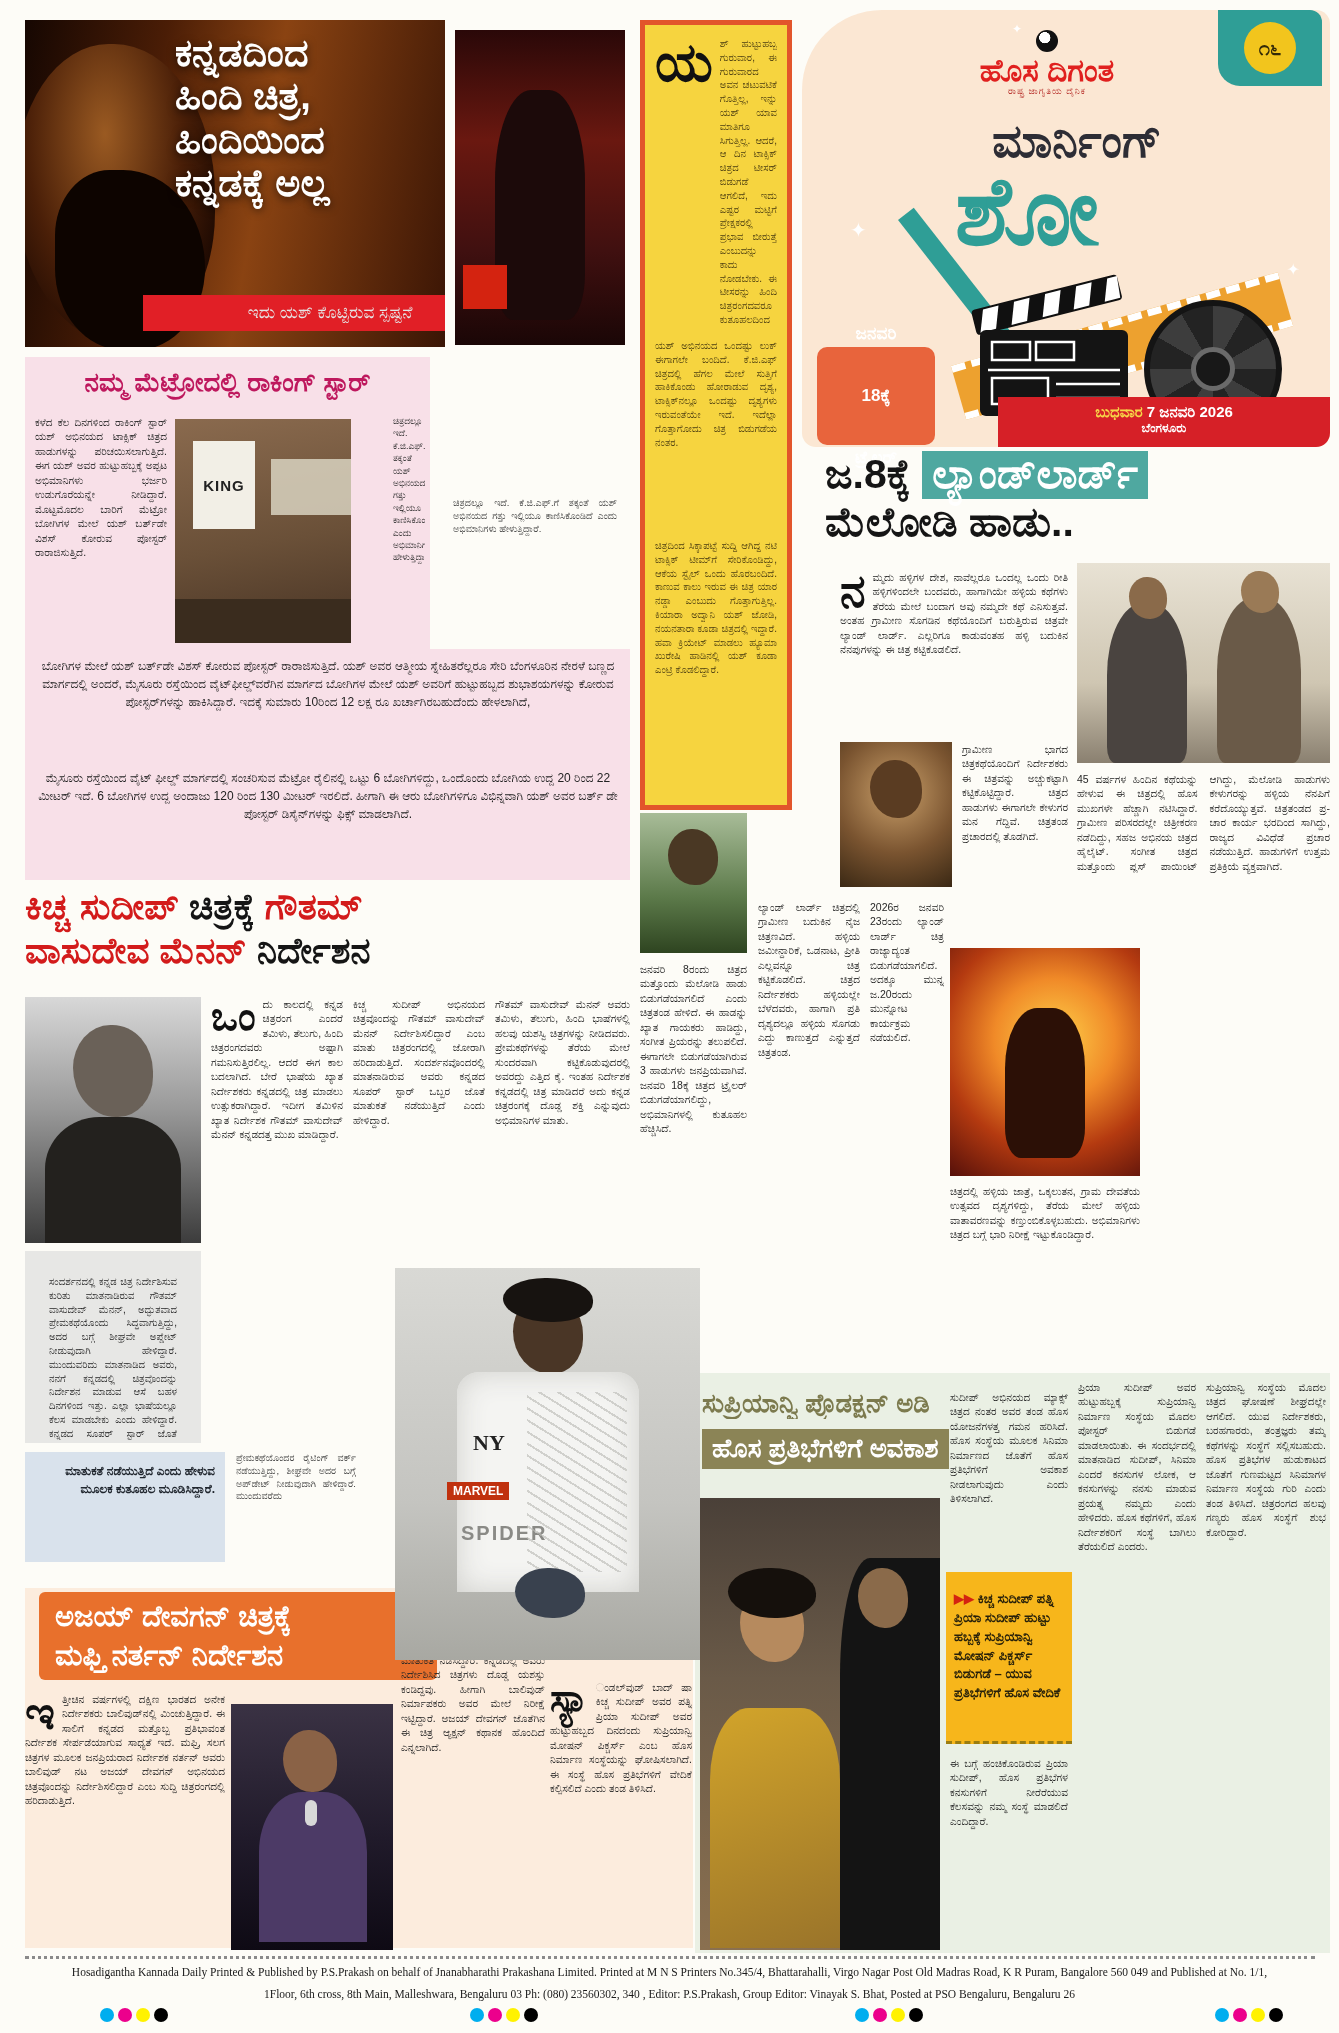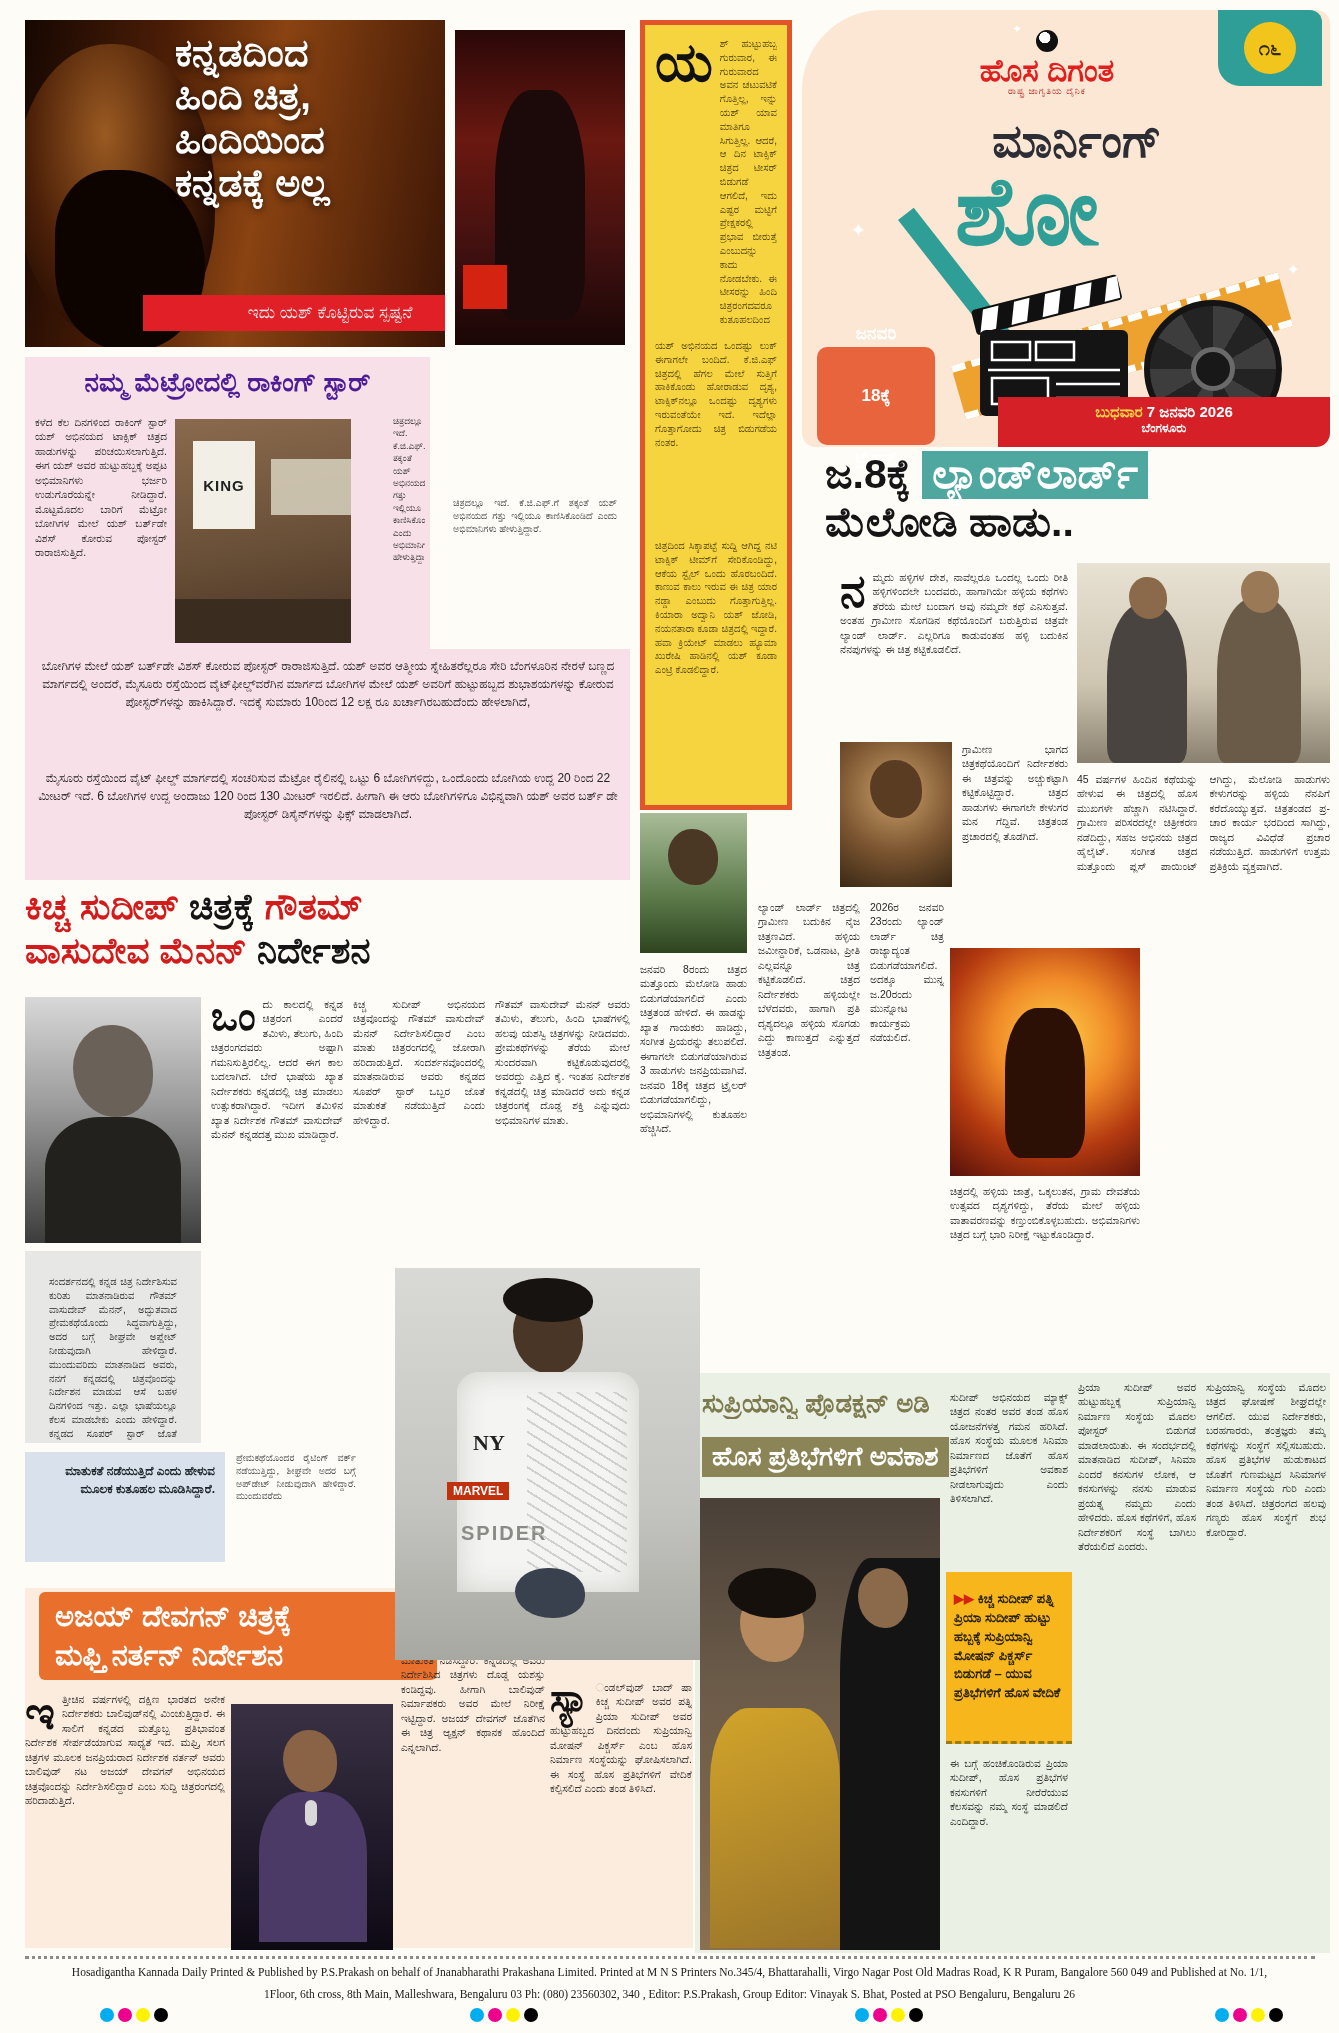--- a/index.html
+++ b/index.html
@@ -12,21 +12,21 @@
   .photo{overflow:hidden;}
   .sil{position:absolute;border-radius:48% 52% 45% 55%;}
   
   .hero{background:linear-gradient(100deg,#160702 0%,#4a1d06 30%,#8a4312 55%,#3a1505 100%);}
   .hero-headline{font-weight:800;font-size:38px;line-height:1.14;color:#fff;
                  text-shadow:0 2px 8px rgba(0,0,0,.65);}
   .strap{background:#e11f26;color:#e5e5e5;font-weight:normal;font-size:17px;display:flex;
          align-items:center;justify-content:center;padding-left:41px;}
   
   .pinkbox{background:#f8e0e8;}
-  .pink-head{font-weight:800;font-size:26px;color:#4c1d95;text-align:center;}
+  .pink-head{font-weight:800;font-size:26px;color:#be185d;text-align:center;}
   .circle-badge{background:#f5d21c;border-radius:50%;display:flex;flex-direction:column;
                 align-items:center;justify-content:center;font-weight:800;color:#2a2410;
                 font-size:15px;line-height:1.25;text-align:center;box-shadow:0 0 0 3px #eec70f inset;}
   
   .yellowbox{background:#f6d43f;border:5px solid #e2552b;box-sizing:border-box;padding:12px 10px;}
   .yellowbox .txt{color:#4a3c10;font-size:10px;}
   
   .mast{background:#fbe7d3;border-radius:80px 14px 14px 14px;overflow:hidden;}
   .diag{position:absolute;transform-origin:top left;}
   .brand{font-weight:800;font-size:31px;color:#e0201e;text-align:center;line-height:1;}
@@ -262,21 +262,21 @@
       <div class="abs" style="left:74px;top:96px;width:12px;height:26px;background:#d8d8d8;border-radius:6px;"></div>
     </div>
 
     <div class="abs txt" style="left:376px;top:36px;width:144px;height:326px;">ನರ್ತನ್ ಅವರು ಈಗಾಗಲೇ ಹಿಂದಿ ಚಿತ್ರರಂಗದ ಹಲವು ನಿರ್ಮಾಪಕರ ಜೊತೆ ಮಾತುಕತೆ ನಡೆಸಿದ್ದಾರೆ. ಕನ್ನಡದಲ್ಲಿ ಅವರು ನಿರ್ದೇಶಿಸಿದ ಚಿತ್ರಗಳು ದೊಡ್ಡ ಯಶಸ್ಸು ಕಂಡಿದ್ದವು. ಹೀಗಾಗಿ ಬಾಲಿವುಡ್ ನಿರ್ಮಾಪಕರು ಅವರ ಮೇಲೆ ನಿರೀಕ್ಷೆ ಇಟ್ಟಿದ್ದಾರೆ. ಅಜಯ್ ದೇವಗನ್ ಜೊತೆಗಿನ ಈ ಚಿತ್ರ ಆ್ಯಕ್ಷನ್ ಕಥಾನಕ ಹೊಂದಿದೆ ಎನ್ನಲಾಗಿದೆ.</div>
   </div>
 
   <div class="abs" style="left:550px;top:1368px;width:780px;height:587px;">
     <div class="abs" style="left:145px;top:5px;width:635px;height:580px;background:#eaf0e4;z-index:0;"></div>
     <div class="abs" style="left:152px;top:20px;width:340px;z-index:2;">
       <div class="su-line1">ಸುಪ್ರಿಯಾನ್ವಿ ಪ್ರೊಡಕ್ಷನ್ ಅಡಿ</div>
-      <div class="su-line2" style="margin-top:18px;display:inline-block;">ಹೊಸ ಪ್ರತಿಭೆಗಳಿಗೆ ಅವಕಾಶ</div>
+      <div class="su-line2" style="margin-top:10px;display:inline-block;">ಹೊಸ ಪ್ರತಿಭೆಗಳಿಗೆ ಅವಕಾಶ</div>
     </div>
     <div class="abs photo" style="left:150px;top:130px;width:240px;height:452px;background:linear-gradient(180deg,#4a4038 0%,#6a5a48 40%,#8a7050 100%);z-index:2;">
       <div class="sil" style="left:40px;top:90px;width:64px;height:74px;background:#b68a5e;"></div>
       <div class="sil" style="left:28px;top:70px;width:88px;height:50px;background:#15100c;"></div>
       <div class="sil" style="left:10px;top:210px;width:130px;height:240px;background:linear-gradient(160deg,#d2a42a,#9a742a);border-radius:30% 30% 0 0;"></div>
       <div class="sil" style="left:140px;top:60px;width:100px;height:392px;background:#141414;border-radius:30% 0 0 0;"></div>
       <div class="sil" style="left:158px;top:70px;width:50px;height:60px;background:#8a6a4a;"></div>
     </div>
     <div class="abs txt" style="left:400px;top:22px;width:118px;height:176px;z-index:2;">ಸುದೀಪ್ ಅಭಿನಯದ ಮ್ಯಾಕ್ಸ್ ಚಿತ್ರದ ನಂತರ ಅವರ ತಂಡ ಹೊಸ ಯೋಜನೆಗಳತ್ತ ಗಮನ ಹರಿಸಿದೆ. ಹೊಸ ಸಂಸ್ಥೆಯ ಮೂಲಕ ಸಿನಿಮಾ ನಿರ್ಮಾಣದ ಜೊತೆಗೆ ಹೊಸ ಪ್ರತಿಭೆಗಳಿಗೆ ಅವಕಾಶ ನೀಡಲಾಗುವುದು ಎಂದು ತಿಳಿಸಲಾಗಿದೆ.</div>
     <div class="abs quotebox" style="left:396px;top:204px;width:126px;height:172px;z-index:2;">

